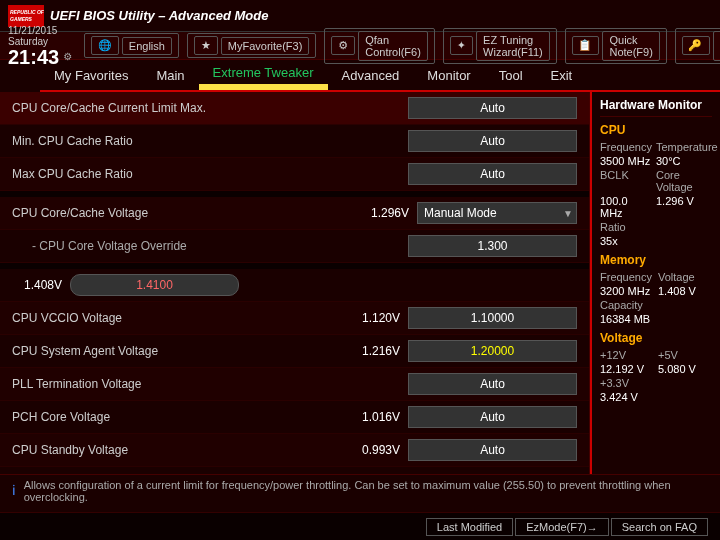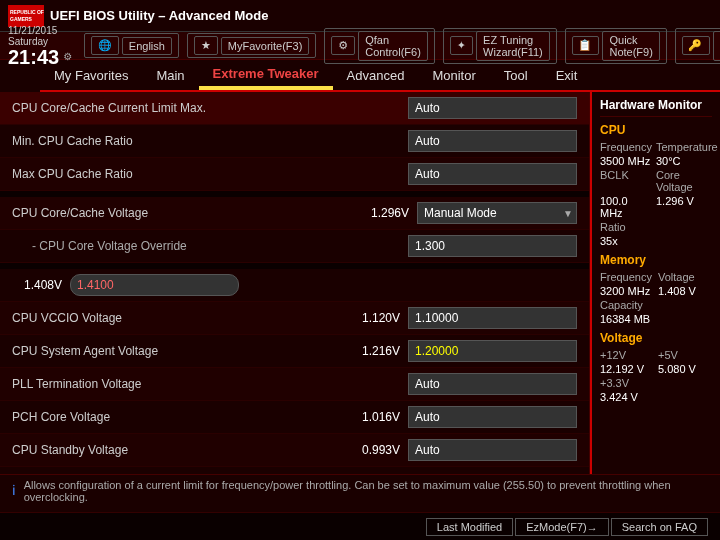--- a/index.html
+++ b/index.html
@@ -14,20 +14,21 @@
     }
 
     
     #top-header {
       background: #1a0000;
       display: flex;
       align-items: center;
       padding: 4px 8px;
       border-bottom: 1px solid #333;
       height: 32px;
+      font-style: italic;
     }
     #logo-area {
       display: flex;
       align-items: center;
       gap: 6px;
       margin-right: 10px;
     }
     #bios-title {
       color: #fff;
       font-size: 13px;
@@ -90,23 +91,23 @@
     .nav-item {
       padding: 0 14px;
       display: flex;
       align-items: center;
       cursor: pointer;
       font-size: 13px;
       color: #ddd;
       white-space: nowrap;
     }
     .nav-item.active {
-      color: #ef4444;
-      border-bottom: 4px solid #fde047;
-      font-weight: bold;
+      color: #22c55e;
+      border-bottom: 6px solid #fde047;
+      font-weight: normal;
     }
 
     
     #content-area {
       display: flex;
       height: calc(540px - 32px - 28px - 32px - 38px - 28px);
     }
 
     
     #left-panel {
@@ -141,20 +142,21 @@
       text-align: right;
     }
     .row-input {
       background: #333;
       border: 1px solid #555;
       color: #fff;
       padding: 2px 6px;
       font-size: 12px;
       min-width: 160px;
       height: 22px;
+      text-align: center;
     }
     .row-input.highlight-red { color: #ff6666; border-radius: 10px; }
     .row-input.highlight-yellow { color: #ffff00; }
     .row-select {
       background: #333;
       border: 1px solid #555;
       color: #fff;
       padding: 2px 6px;
       font-size: 12px;
       min-width: 160px;

